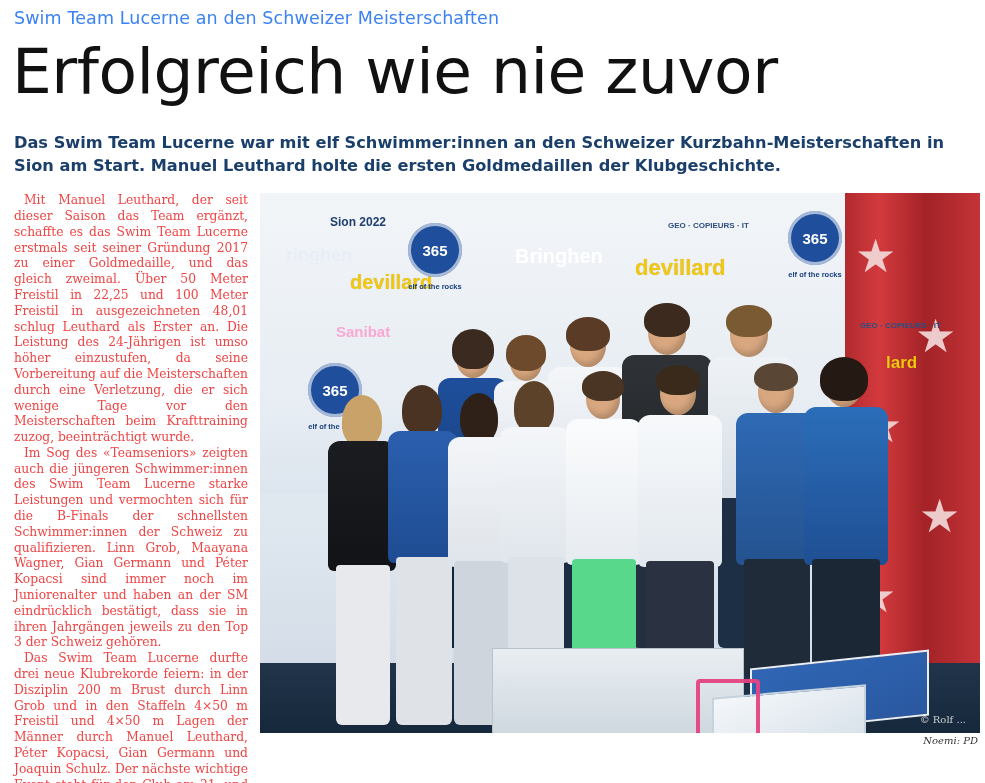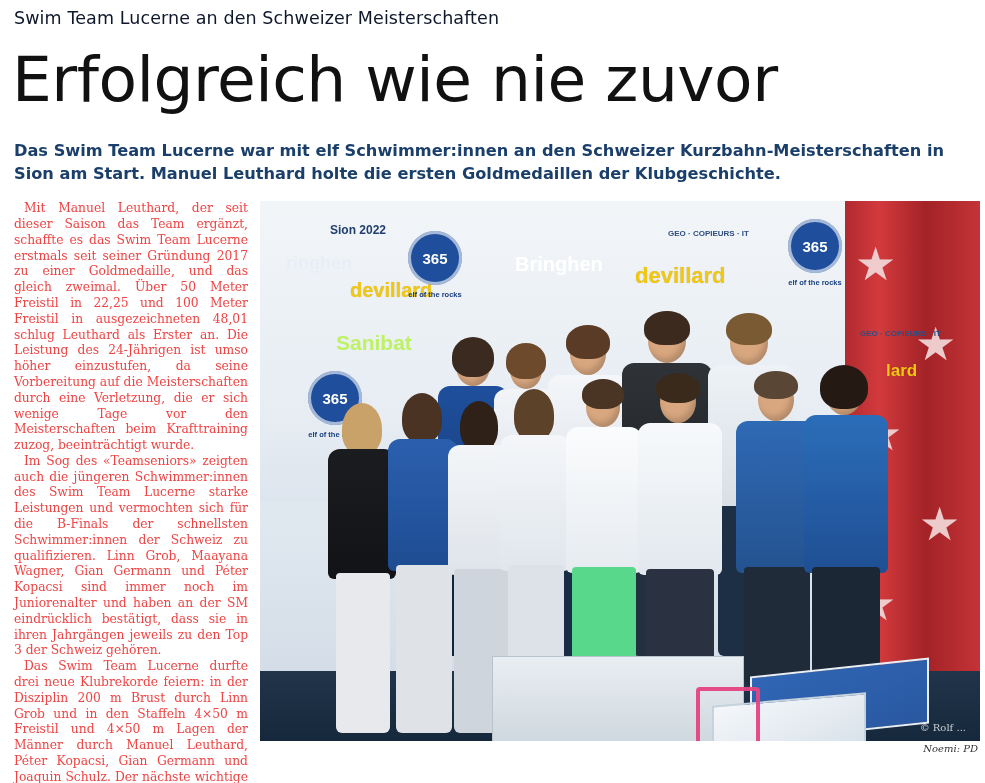--- a/index.html
+++ b/index.html
@@ -19,33 +19,33 @@
     width: 985px;
     height: 783px;
     box-sizing: border-box;
     padding: 0 10px;
   }
   
   .kicker {
     font-family: "DejaVu Sans", sans-serif;
     font-size: 17.5px;
     font-weight: 400;
-    color: #0f172a;
+    color: #3b82f6;
     letter-spacing: 0.1px;
     margin: 8px 0 0 4px;
     line-height: 1.2;
   }
   .headline {
     font-family: "DejaVu Sans", sans-serif;
     font-size: 63px;
     font-weight: 400;
     color: #111111;
     letter-spacing: -0.5px;
     line-height: 1.05;
-    margin: 18px 0 0 2px;
+    margin: 10px 0 0 2px;
   }
   .lead {
     font-family: "DejaVu Sans", sans-serif;
     font-size: 16.2px;
     font-weight: 700;
     color: #1b3f6b;
     line-height: 1.42;
     margin: 26px 0 0 4px;
     width: 962px;
   }
@@ -265,21 +265,21 @@
           <span class="star" style="left:70px; top:120px;">★</span>
           <span class="star" style="left:16px; top:210px;">★</span>
           <span class="star" style="left:74px; top:300px;">★</span>
           <span class="star" style="left:10px; top:380px;">★</span>
         </div>
 
         <div class="sponsor" style="left:40px; top:22px; font-size:12px; color:#22406f;">Sion 2022</div>
         <div class="sponsor white" style="left:225px; top:52px; font-size:20px;">Bringhen</div>
         <div class="sponsor yellow" style="left:345px; top:62px; font-size:22px;">devillard</div>
         <div class="sponsor yellow" style="left:60px; top:78px; font-size:20px;">devillard</div>
-        <div class="sponsor" style="left:46px; top:130px; font-size:21px; color:#bef264;">Sanibat</div>
+        <div class="sponsor" style="left:46px; top:130px; font-size:15px; color:#f9a8d4;">Sanibat</div>
         <div class="sponsor white" style="left:-4px; top:52px; font-size:18px; color:#e8eef6;">ringhen</div>
         <div class="sponsor" style="left:378px; top:28px; font-size:8px; color:#2e4e80;">GEO · COPIEURS · IT</div>
         <div class="sponsor" style="left:570px; top:128px; font-size:8px; color:#2e4e80;">GEO · COPIEURS · IT</div>
         <div class="sponsor yellow" style="left:596px; top:160px; font-size:17px;">lard</div>
 
         <div class="badge365" style="left:148px; top:30px;">
           <span>365</span>
           <span class="sub">elf of the rocks</span>
         </div>
         <div class="badge365" style="left:528px; top:18px;">

